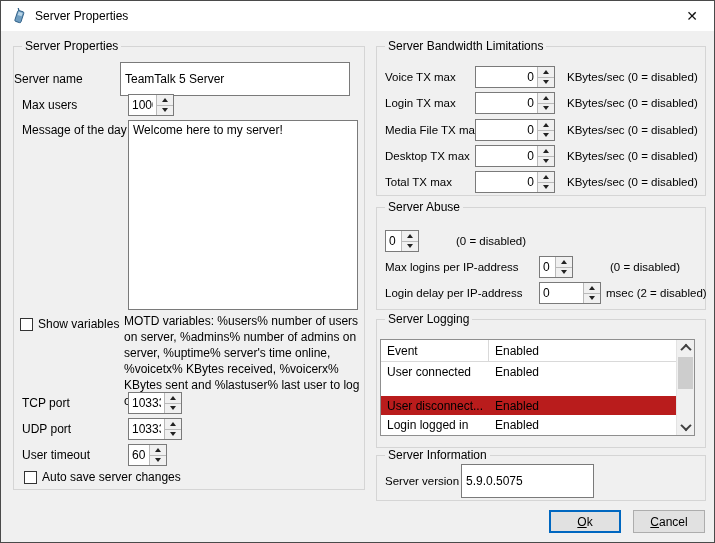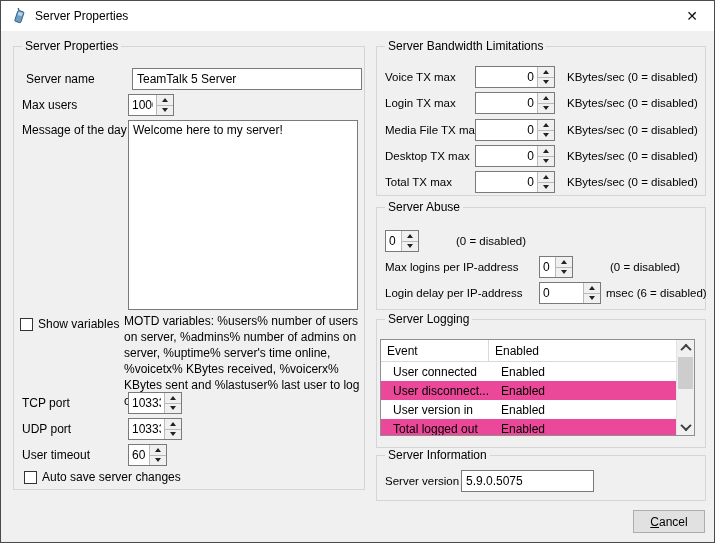--- a/index.html
+++ b/index.html
@@ -13,43 +13,43 @@
   .close{position:absolute;right:16px;top:0;height:30px;line-height:30px;
          font-size:14px;color:#111;cursor:default;}
   
   .group{position:absolute;border:1px solid #d5d5d5;}
   .gtitle{position:absolute;top:-8px;left:8px;background:#f0f0f0;padding:0 3px;line-height:14px;white-space:nowrap;}
   
   .row{position:absolute;display:flex;align-items:center;height:22px;}
   .lbl{white-space:nowrap;flex:none;}
   .rlbl{font-size:11.5px;}
   .suffix{font-size:11.5px;white-space:nowrap;}
-  .txt{height:22px;border:1px solid #7a7a7a;background:#fff;padding:4px 4px;
+  .txt{height:22px;border:1px solid #7a7a7a;background:#fff;padding:16px 4px;
        font:inherit;box-sizing:border-box;outline:none;flex:none;}
   .ta{position:absolute;border:1px solid #7a7a7a;background:#fff;resize:none;
       font:inherit;padding:2px 4px;box-sizing:border-box;outline:none;}
   .spin{display:flex;height:22px;border:1px solid #7a7a7a;background:#fff;box-sizing:border-box;flex:none;}
   .spin input{flex:1;min-width:0;border:0;outline:0;padding:0 3px;font:inherit;background:transparent;}
   .spin.num input{text-align:right;}
   .btns{width:16px;flex:none;display:flex;flex-direction:column;background:#f0f0f0;border-left:1px solid #b9b9b9;}
   .sb{flex:1;display:flex;align-items:center;justify-content:center;}
   .sb + .sb{border-top:1px solid #b9b9b9;}
   .tri-up{width:0;height:0;border-left:3px solid transparent;border-right:3px solid transparent;border-bottom:4px solid #222;}
   .tri-down{width:0;height:0;border-left:3px solid transparent;border-right:3px solid transparent;border-top:4px solid #222;}
   .cb{width:13px;height:13px;border:1px solid #333;background:#fff;flex:none;box-sizing:border-box;}
   .cb-lbl{margin-left:5px;white-space:nowrap;}
   .help{position:absolute;line-height:16px;}
   
   .table{position:absolute;background:#fff;border:1px solid #8f8f8f;box-sizing:border-box;overflow:hidden;}
   .thead{height:21px;display:flex;align-items:stretch;border-bottom:1px solid #d9d9d9;margin-right:17px;}
   .th1{width:101px;padding-left:6px;display:flex;align-items:center;}
   .th2{flex:1;border-left:1px solid #d9d9d9;padding-left:6px;display:flex;align-items:center;}
   .tr{height:19px;display:flex;align-items:center;margin-right:17px;}
-  .tr.alt{background:#ec4899;}
-  .td1{width:102px;padding-left:12px;white-space:nowrap;overflow:hidden;flex:none;}
+  .tr.alt{background:#b91c1c;margin-top:15px;}
+  .td1{width:102px;padding-left:6px;white-space:nowrap;overflow:hidden;flex:none;}
   .td2{padding-left:6px;white-space:nowrap;}
   .vscroll{position:absolute;top:0;right:0;bottom:0;width:17px;background:#f0f0f0;border-left:1px solid #e3e3e3;}
   .s-arrow{position:absolute;left:0;right:0;height:16px;display:flex;align-items:center;justify-content:center;}
   .s-arrow.top{top:0;} .s-arrow.bottom{bottom:0;}
   .s-thumb{position:absolute;left:1px;right:1px;top:17px;height:32px;background:#cdcdcd;}
   .chev-up{width:6px;height:6px;border-left:2px solid #404040;border-top:2px solid #404040;
            transform:rotate(45deg) translate(1px,1px);}
   .chev-down{width:6px;height:6px;border-right:2px solid #404040;border-bottom:2px solid #404040;
            transform:rotate(45deg) translate(-1px,-1px);}
   
@@ -72,21 +72,21 @@
         </g>
       </svg>
     </span>
     <span class="wtitle">Server Properties</span>
     <span class="close">✕</span>
   </div>
 
   <div class="group" style="left:12px;top:45px;width:350px;height:442px">
     <span class="gtitle">Server Properties</span>
 
-    <div class="row" style="left:12px;top:21px;width:336px">
+    <div class="row" style="left:0;top:21px;width:336px">
       <span class="lbl" style="width:106px">Server name</span>
       <input class="txt" style="width: 230px;" value="TeamTalk 5 Server">
     </div>
 
     <div class="row" style="left:8px;top:47px;width:336px">
       <span class="lbl" style="width:106px">Max users</span>
       <div class="spin" style="width:46px">
         <input value="1000" style="">
         <div class="btns">
           <div class="sb">
@@ -283,42 +283,42 @@
         <input value="0" style="">
         <div class="btns">
           <div class="sb">
               <i class="tri-up"></i>
             </div>
           <div class="sb">
               <i class="tri-down"></i>
             </div>
         </div>
       </div>
-      <span class="suffix" style="margin-left:5px">msec (6 = disabled)</span>
+      <span class="suffix" style="margin-left:5px">msec (2 = disabled)</span>
     </div>
   </div>
 
   <div class="group" style="left:375px;top:318px;width:328px;height:127px">
     <span class="gtitle">Server Logging</span>
 
     <div class="table" style="left:3px;top:19px;width:315px;height:97px">
       <div class="thead">
         <span class="th1">Event</span>
         <span class="th2">Enabled</span>
       </div>
       <div class="tr">
         <span class="td1">User connected</span>
         <span class="td2">Enabled</span>
       </div>
       <div class="tr alt">
         <span class="td1">User disconnect...</span>
         <span class="td2">Enabled</span>
       </div>
       <div class="tr">
-        <span class="td1">User version in</span>
+        <span class="td1">Login logged in</span>
         <span class="td2">Enabled</span>
       </div>
       <div class="tr alt">
         <span class="td1">Total logged out</span>
         <span class="td2">Enabled</span>
       </div>
       <div class="vscroll">
         <div class="s-arrow top">
             <i class="chev-up"></i>
           </div>
@@ -331,17 +331,20 @@
   </div>
 
   <div class="group" style="left:375px;top:454px;width:328px;height:44px">
     <span class="gtitle">Server Information</span>
     <div class="row" style="left:8px;top:14px;width:312px">
       <span class="lbl rlbl" style="width:76px">Server version</span>
       <input class="txt" style="width: 133px;" value="5.9.0.5075">
     </div>
   </div>
 
+  <button class="btn focus" style="left:548px;top:509px;width:72px;height:23px">
+    <span><u>O</u><span>k</span></span>
+  </button>
   <button class="btn" style="left:632px;top:509px;width:72px;height:23px">
     <span><u>C</u><span>ancel</span></span>
   </button>
 
 </div>
 
 </body></html>

